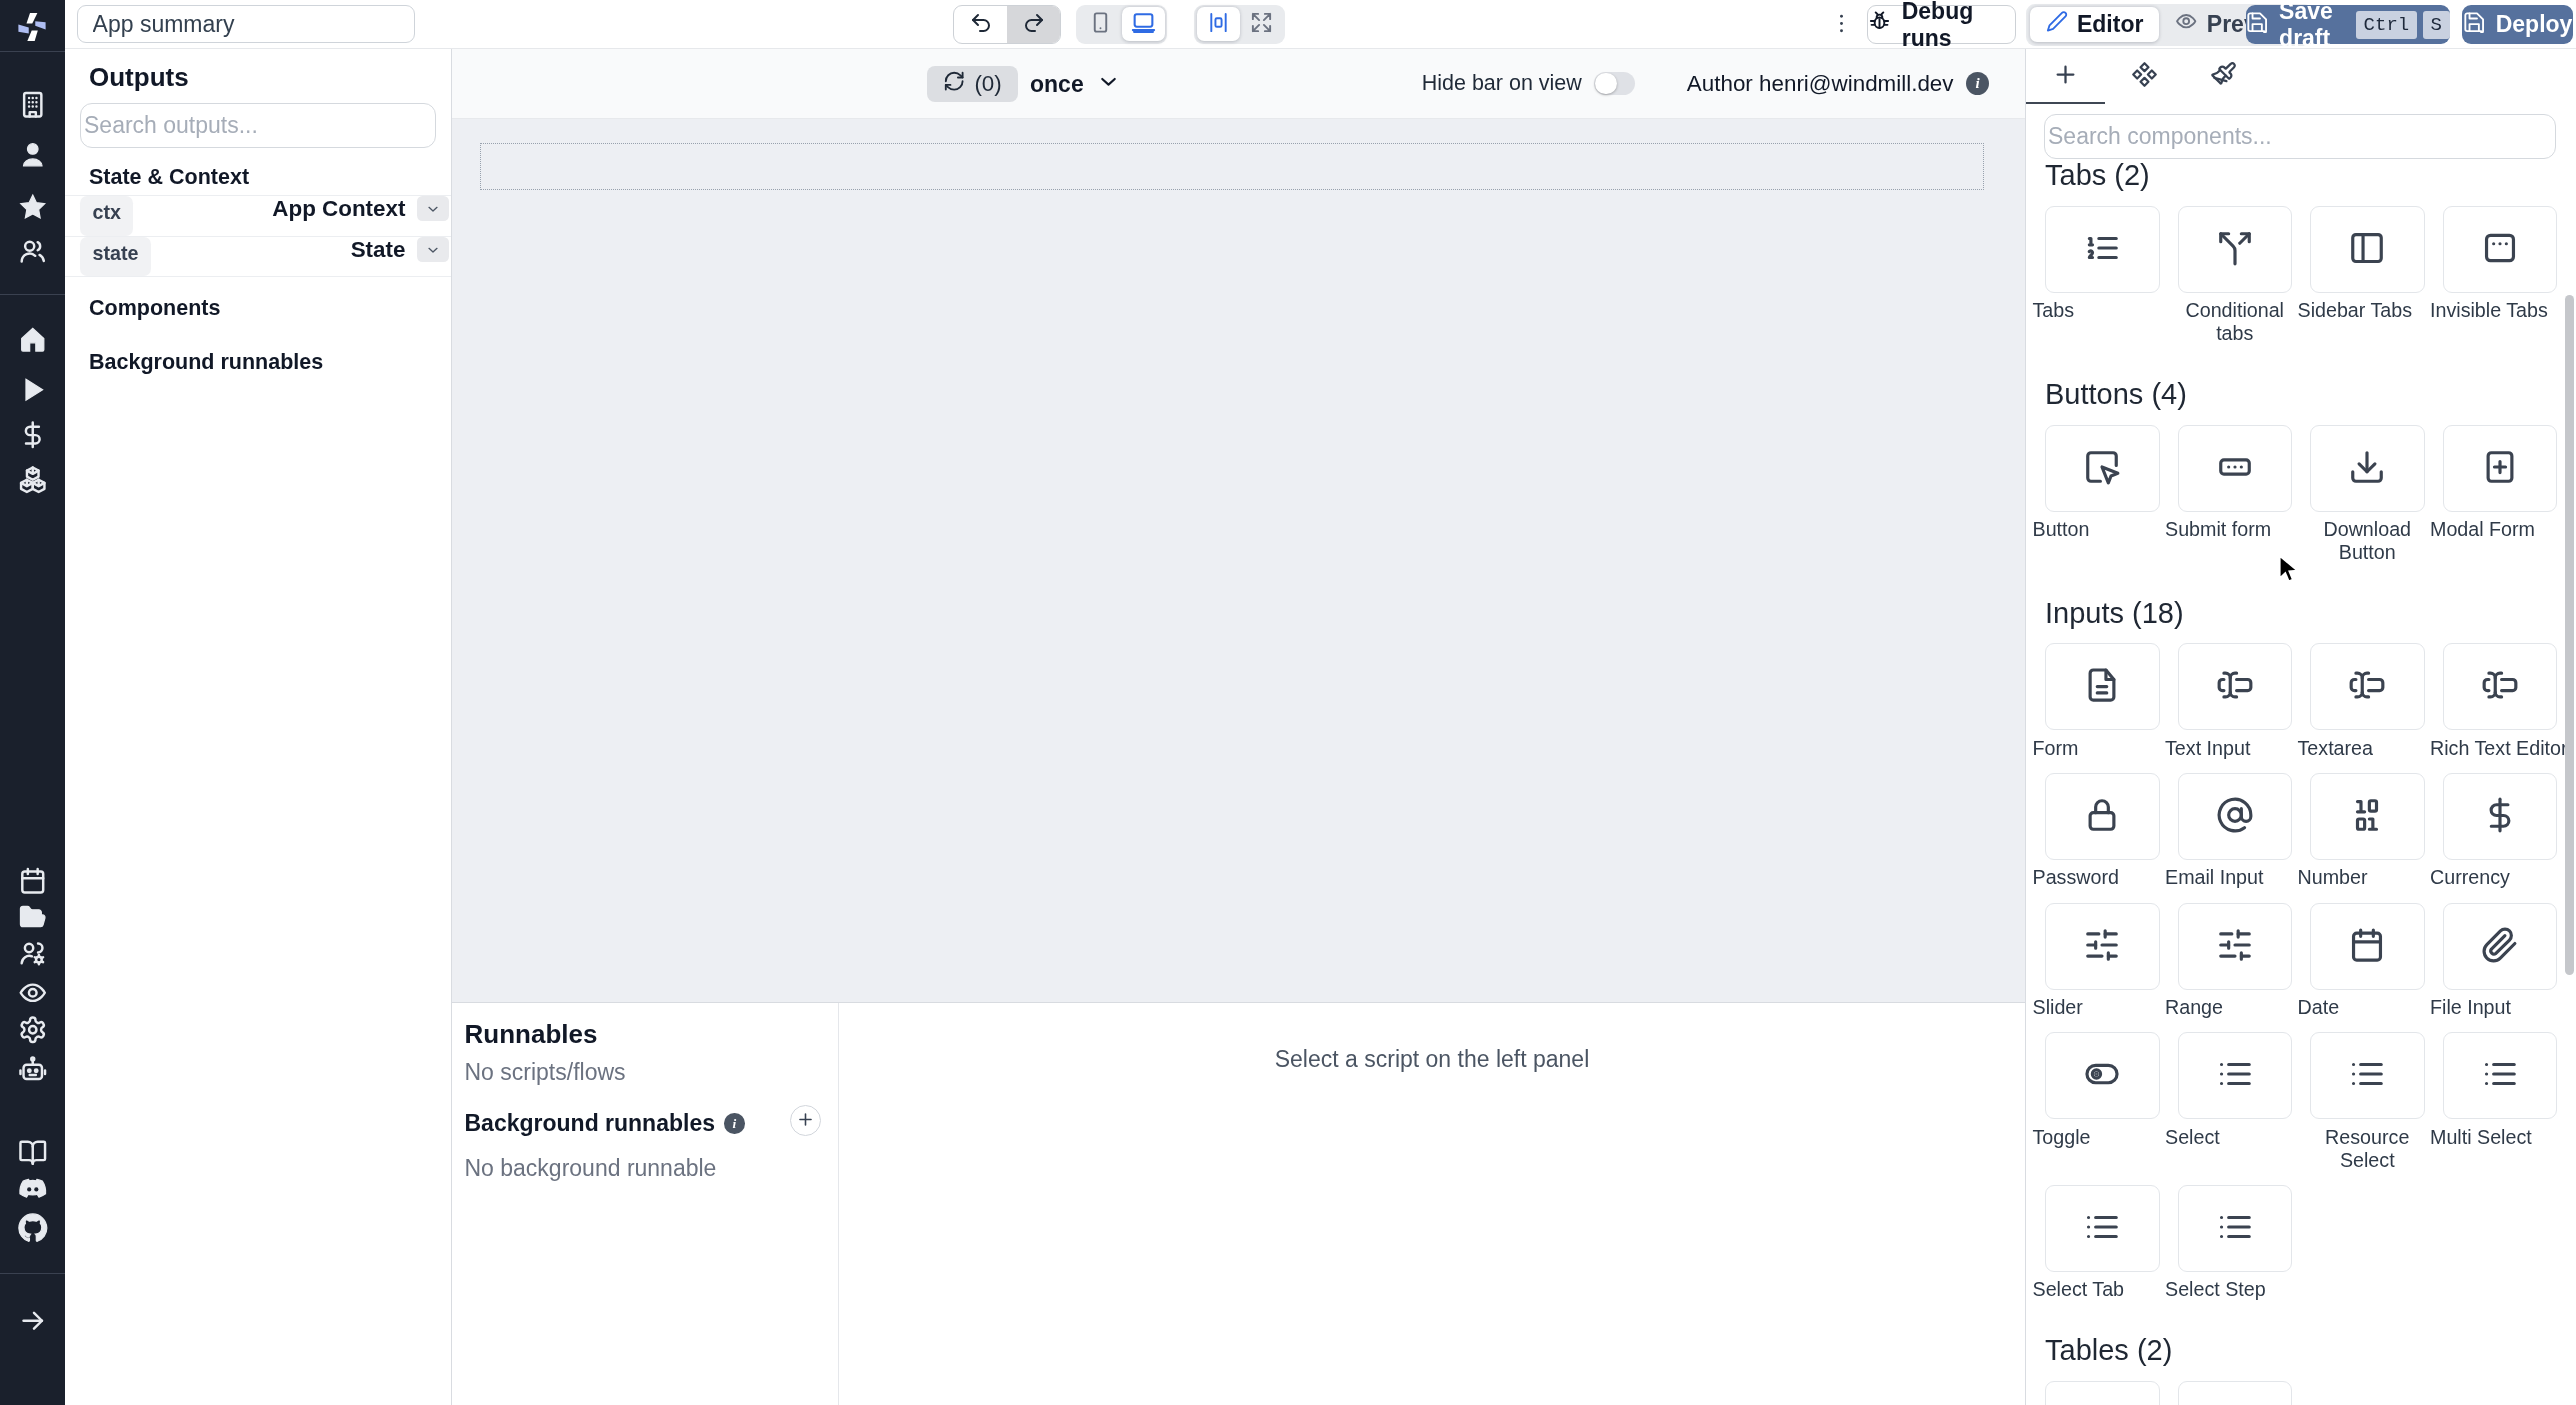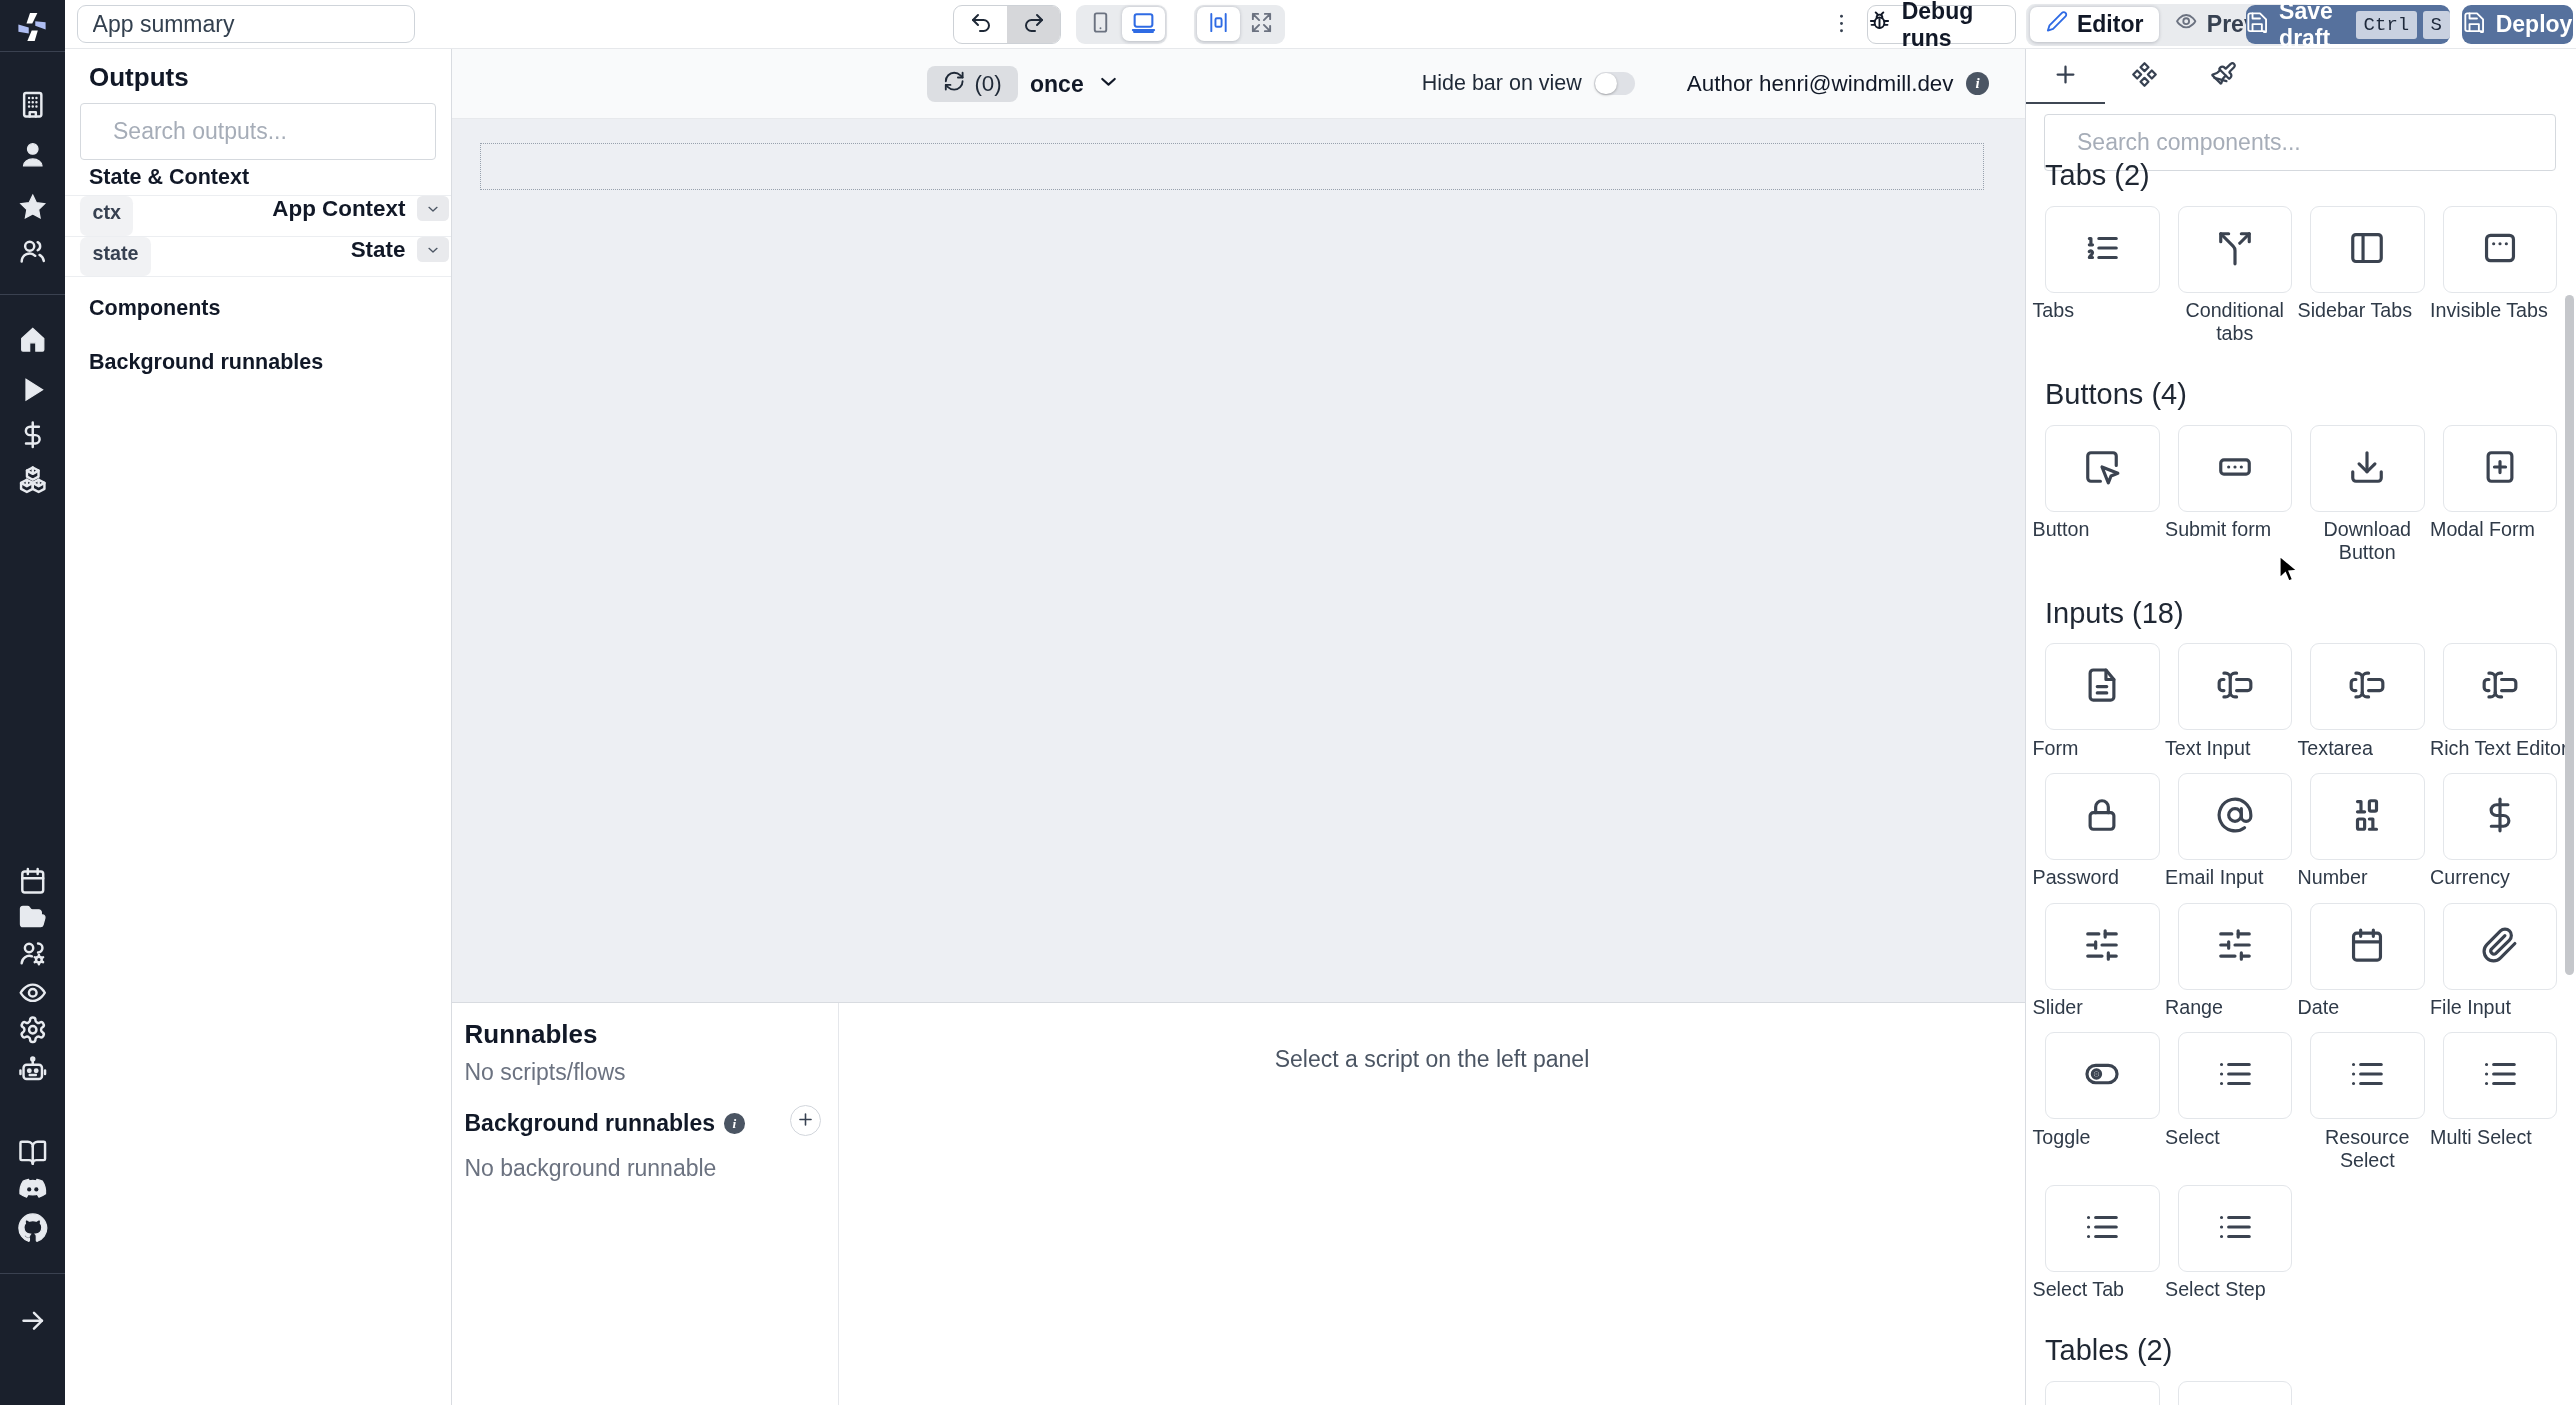--- a/index.html
+++ b/index.html
@@ -33,21 +33,21 @@
   .ed-prev .cell{display:flex;align-items:center;gap:9px;padding:17px 16px;height:35px;border-radius:7px;font-size:23px;font-weight:bold;color:#374151;cursor:pointer}
   .ed-prev .cell.active{background:#fff;box-shadow:0 0.9px 3.6px rgba(15,23,42,.22);color:#111827}
   .blue-btn{position:absolute;background:#56719d;color:#fff;font-size:23px;height:39px;top:5.4px}
   .save-btn{left:2181px;width:204px}
   .deploy-btn{left:2397px;width:111px}
   .kbd{background:#c9d1e0;color:#1e293b;border-radius:3px;font-family:"Liberation Mono",monospace;font-size:19px;padding:2.7px 8px;font-weight:normal}
 
   
   .outputs{position:absolute;left:65px;top:49px;width:387px;bottom:0;background:#fff;border-right:0.9px solid #d9dce1;z-index:10}
   .panel-title{position:absolute;left:24px;top:12.5px;font-size:26px;font-weight:bold;color:#111827}
-  .search-input{border:1.3px solid #d5d9de;border-radius:4px;height:57px;font-size:23px;color:#374151;padding:0 32px;outline:none;width:100%;background:#fff}
+  .search-input{border:1.3px solid #d5d9de;border-radius:12px;height:45px;font-size:23px;color:#374151;padding:0 3px;outline:none;width:100%;background:#fff}
   .search-input::placeholder,input::placeholder{color:#a6adb8}
   .outputs .searchwrap{position:absolute;left:15px;right:15px;top:54px}
   .sc-header{position:absolute;left:24px;top:116px;font-size:21.5px;font-weight:bold;color:#111827}
   .sc-rows{position:absolute;left:0;right:0;top:146px}
   .sc-row{height:41px;display:flex;padding:0 2px 0 15px;border-top:0.9px solid #eceef1}
   .sc-row:last-child{border-bottom:0.9px solid #eceef1}
   .key-badge{background:#f1f2f4;border-radius:7.2px;padding:4.5px 12.5px;font-size:19.7px;font-weight:bold;color:#374151}
   .sc-spacer{flex:1}
   .sc-type{font-size:22.4px;font-weight:bold;color:#111827}
   .chev-btn{margin-left:11.6px;width:32px;height:25px;background:#e9eaed;border-radius:5.4px;display:flex;align-items:center;justify-content:center;color:#4b5563;cursor:pointer}

